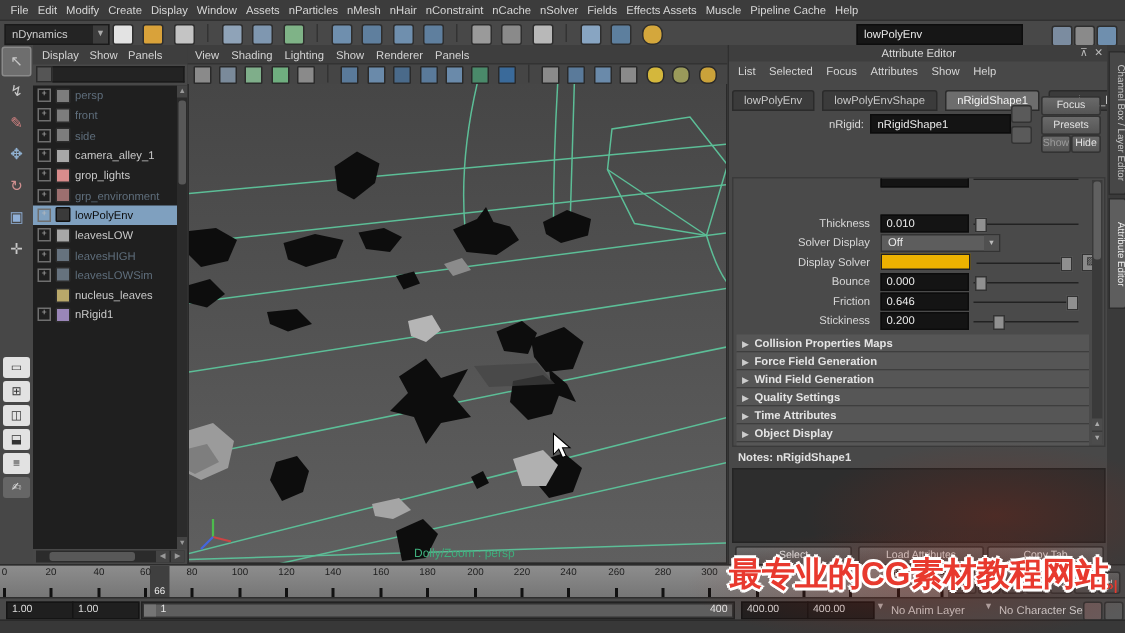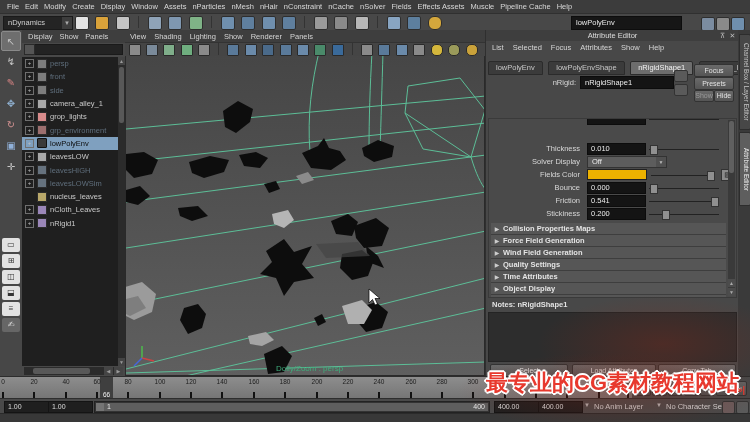--- a/index.html
+++ b/index.html
@@ -284,25 +284,20 @@
           <span>leavesLOWSim</span>
         </div>
       <div class="orow">
           <span class="oplus none">+</span>
           <span class="oicn" style="background:#b9a86a"></span>
           <span>nucleus_leaves</span>
         </div>
       <div class="orow">
           <span class="oplus">+</span>
           <span class="oicn" style="background:#9a86b8"></span>
-          <span>nCloth_Leaves</span>
-        </div>
-      <div class="orow">
-          <span class="oplus">+</span>
-          <span class="oicn" style="background:#9a86b8"></span>
           <span>nRigid1</span>
         </div>
     </div>
     <div class="vscroll abs">
       <span class="ar" style="top:0">▲</span>
       <span class="thumb"></span>
       <span class="ar" style="bottom:0">▼</span>
     </div>
     <div class="hscroll abs">
       <span class="thumb"></span>
@@ -460,39 +455,39 @@
           </span>
       </div>
       <div class="arow" style="top:37px">
         <span class="alabel">Solver Display</span>
         <span class="adrop">
           <span>Off</span>
           <span class="arr">▼</span>
         </span>
       </div>
       <div class="arow" style="top:50px">
-        <span class="alabel">Fields Color</span>
+        <span class="alabel">Display Solver</span>
         <span class="aswatch" style="background:#edb200"></span>
         <span class="aslider" style="left:162px;width:62px">
             <span class="trk"></span>
             <span class="hnd" style="left:56px"></span>
           </span>
         <span class="amap">▨</span>
       </div>
       <div class="arow" style="top:63px">
         <span class="alabel">Bounce</span>
         <span class="afield">0.000</span>
         <span class="aslider">
             <span class="trk"></span>
             <span class="hnd" style="left:1px"></span>
           </span>
       </div>
       <div class="arow" style="top:76px">
         <span class="alabel">Friction</span>
-        <span class="afield">0.541</span>
+        <span class="afield">0.646</span>
         <span class="aslider">
             <span class="trk"></span>
             <span class="hnd" style="left:62px"></span>
           </span>
       </div>
       <div class="arow" style="top:89px">
         <span class="alabel">Stickiness</span>
         <span class="afield">0.200</span>
         <span class="aslider">
             <span class="trk"></span>

